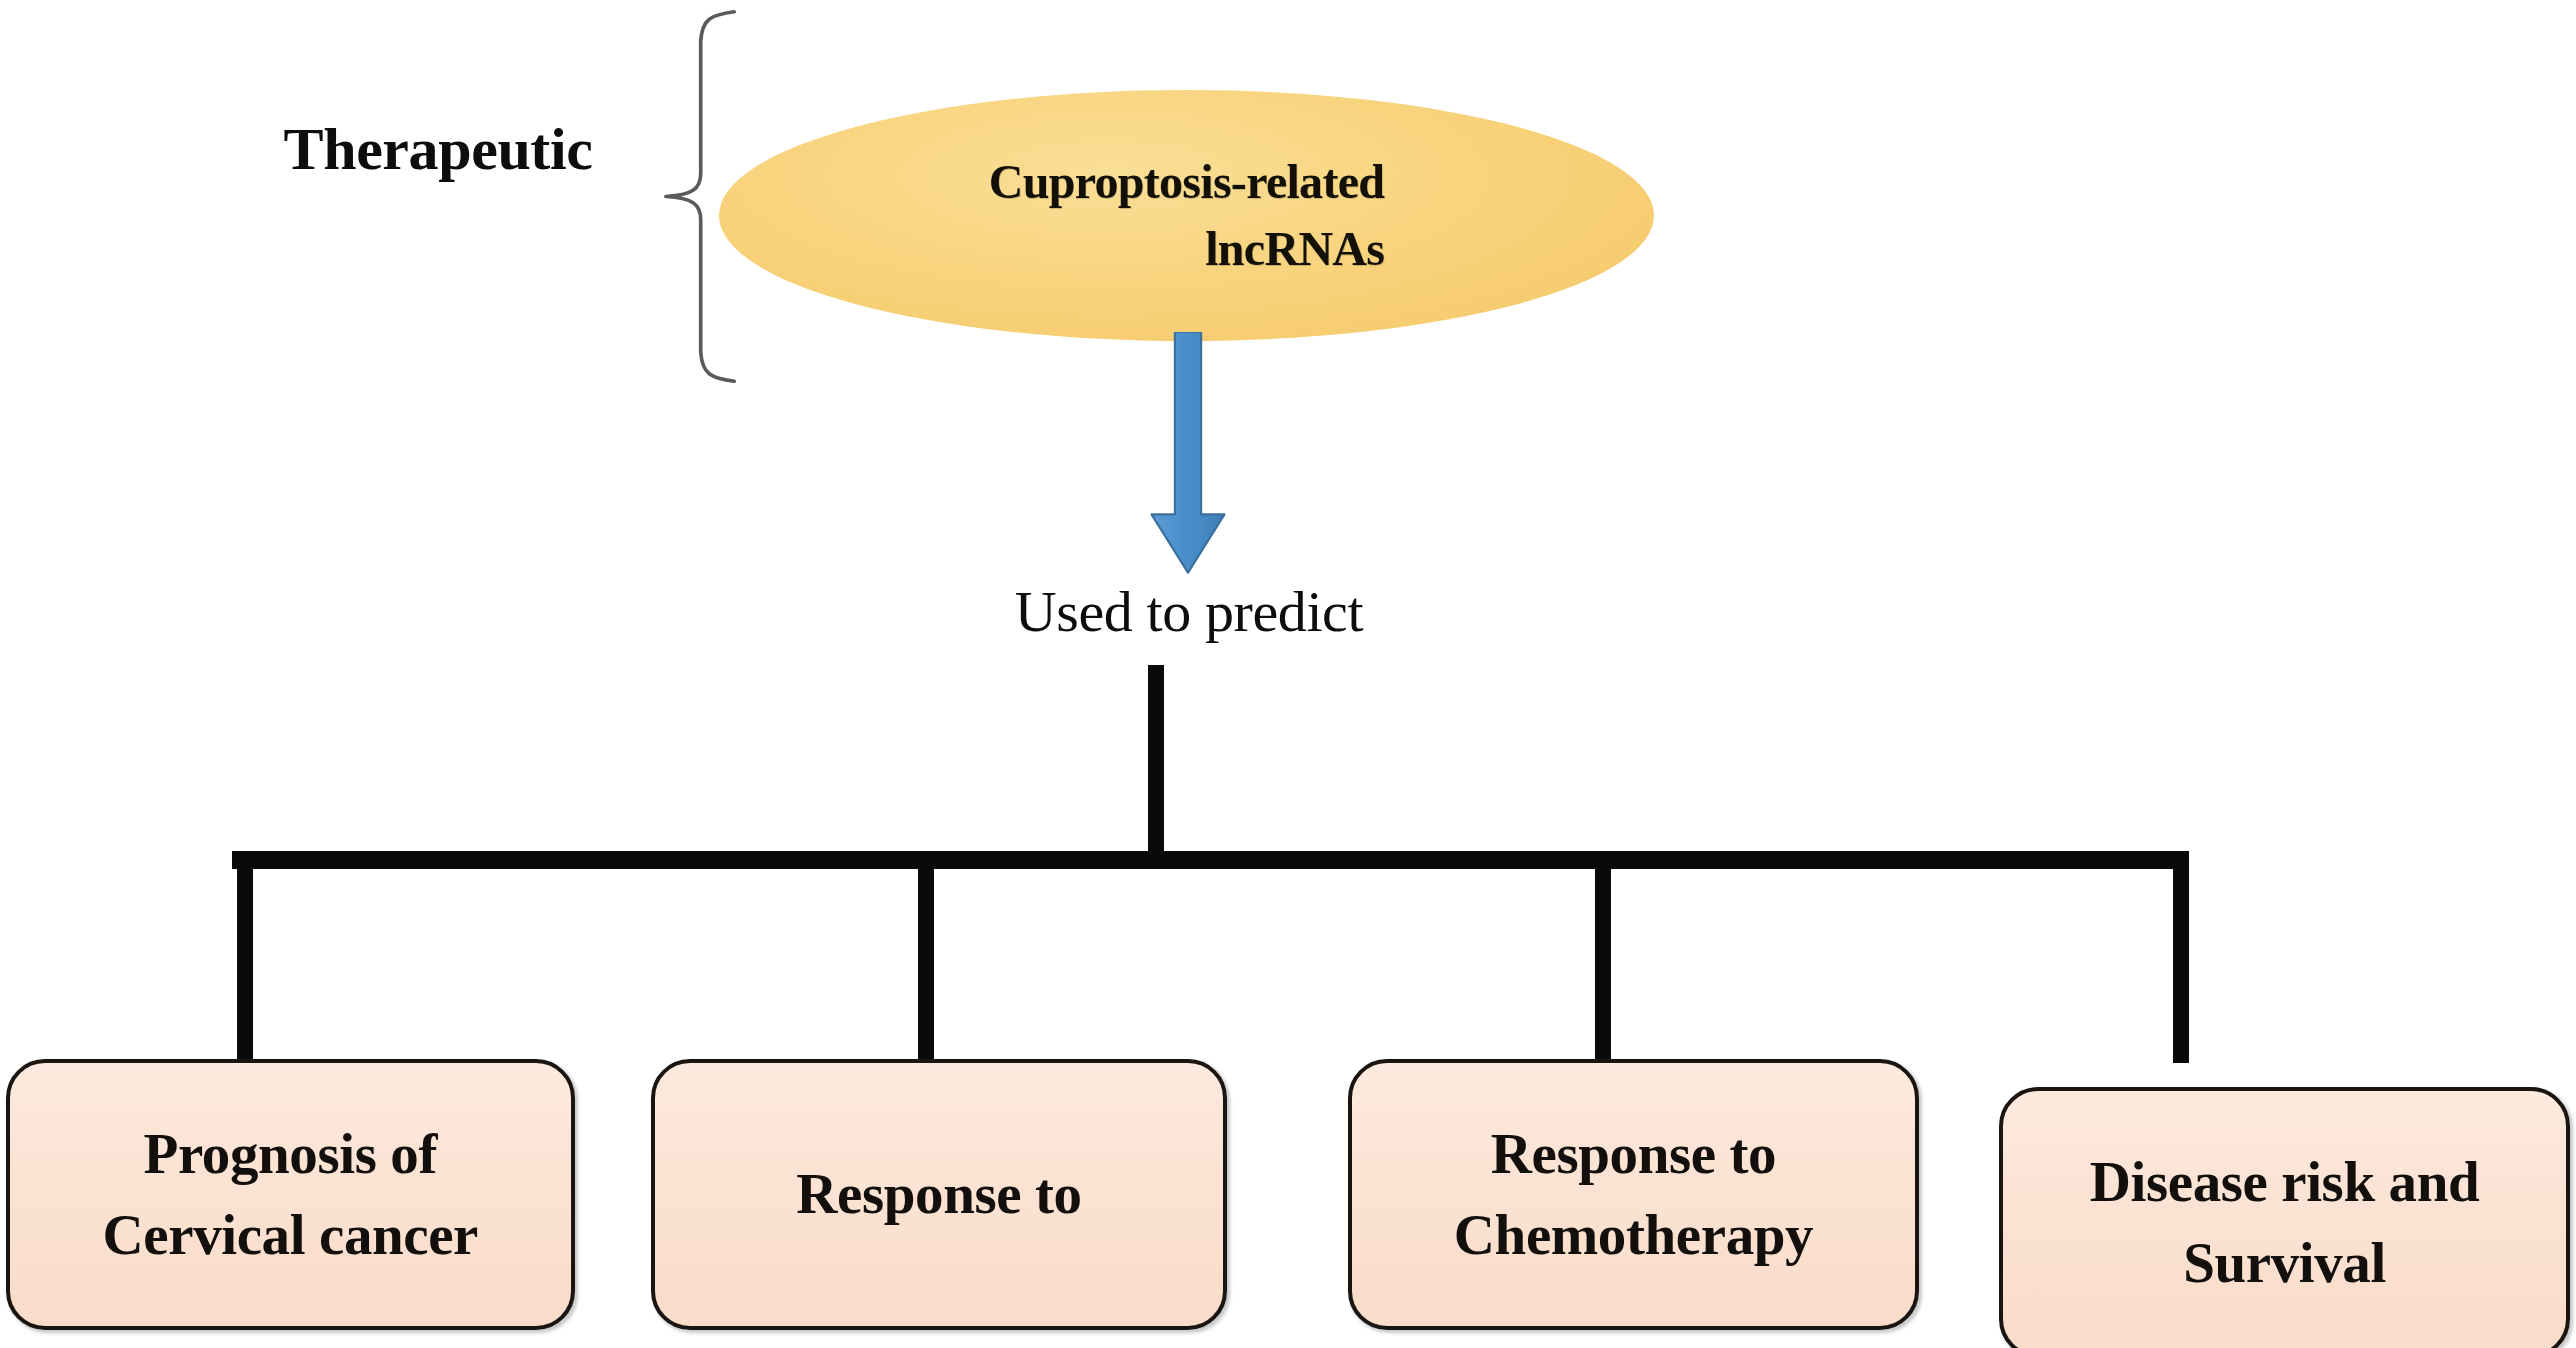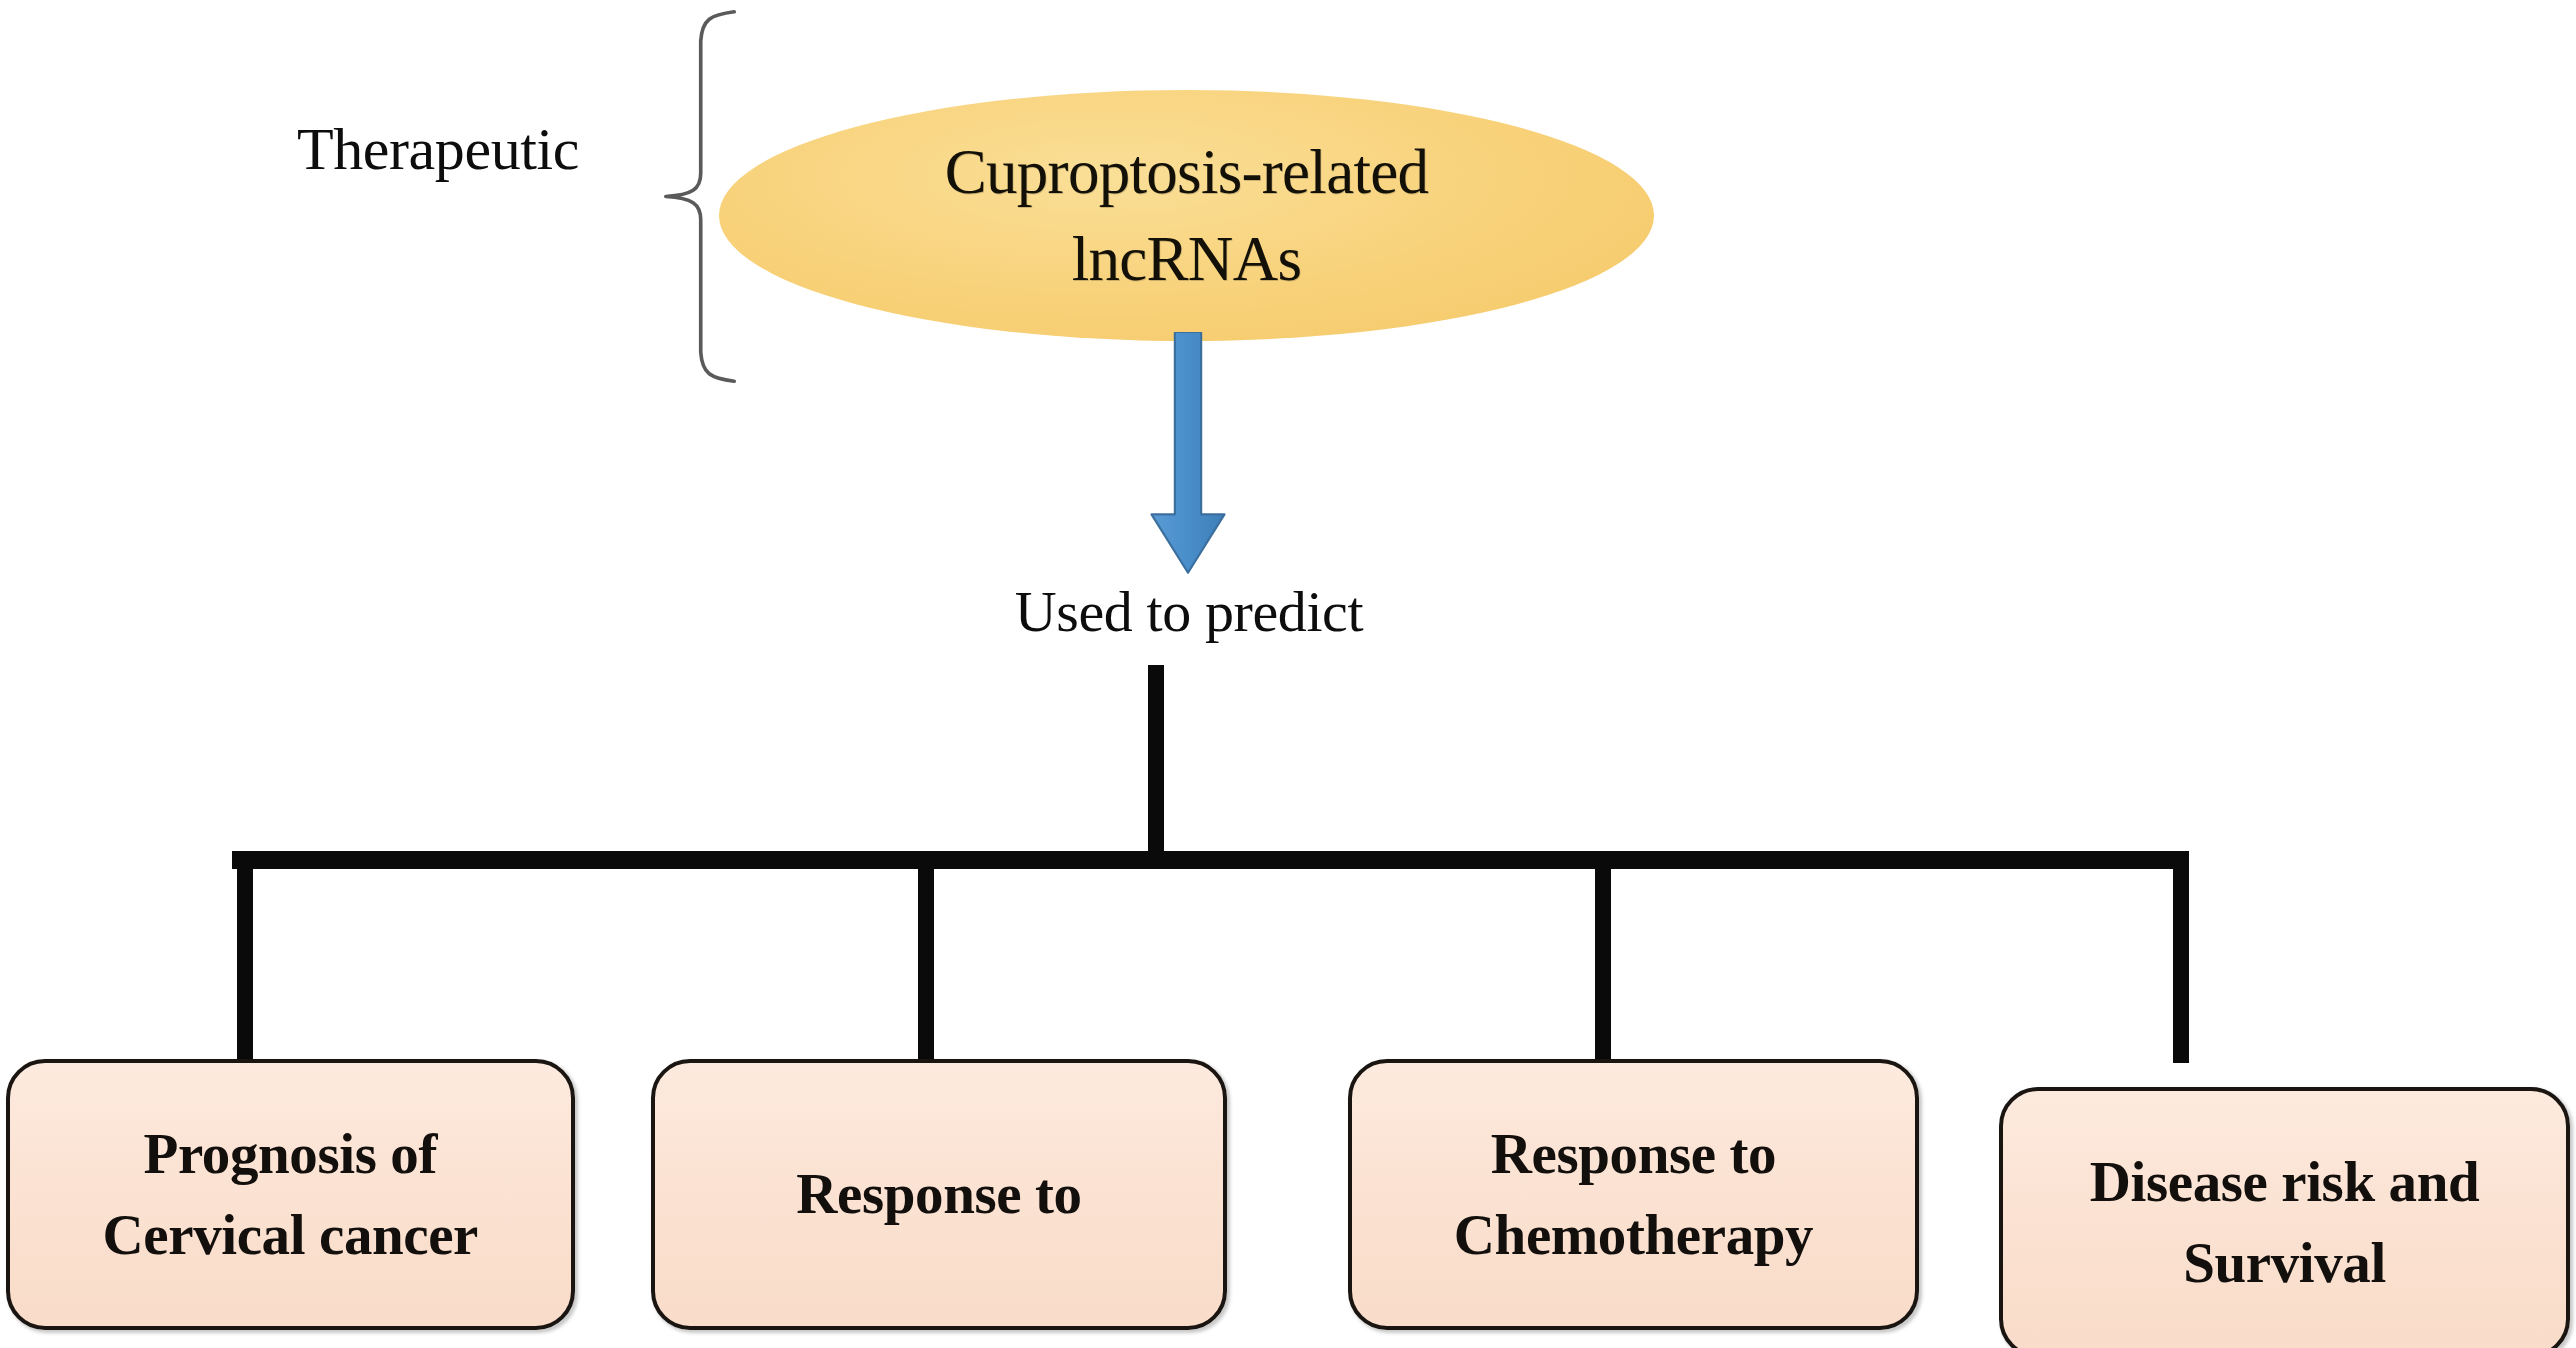--- a/index.html
+++ b/index.html
@@ -19,21 +19,21 @@
     overflow: hidden;
   }
 
   
   .brace-label {
     position: absolute;
     left: 219px;
     top: 113px;
     width: 438px;
     text-align: center;
-    font-weight: normal;
+    font-weight: bold;
     font-size: 60px;
     line-height: 1.22;
     color: #0d0d0d;
     letter-spacing: -0.4px;
   }
   .brace-label .ln { display: block; }
 
   
   .brace-svg {
     position: absolute;
@@ -52,23 +52,23 @@
     height: 251px;
     border-radius: 50%;
     background: #f8d27b;
     background: radial-gradient(ellipse at 42% 34%, #fadf97 0%, #f8d179 55%, #f4c765 100%);
     display: flex;
     align-items: center;
     justify-content: center;
     box-sizing: border-box;
   }
   .ellipse-text {
-    text-align: center;
-    font-weight: normal;
-    font-size: 63px;
+    text-align: right;
+    font-weight: bold;
+    font-size: 48px;
     line-height: 1.38;
     color: #131008;
     letter-spacing: -0.7px;
     text-shadow: 0.7px 0.7px 0 rgba(0,0,0,.18);
   }
   .ellipse-text .ln { display: block; }
 
   
   .arrow-svg {
     position: absolute;

